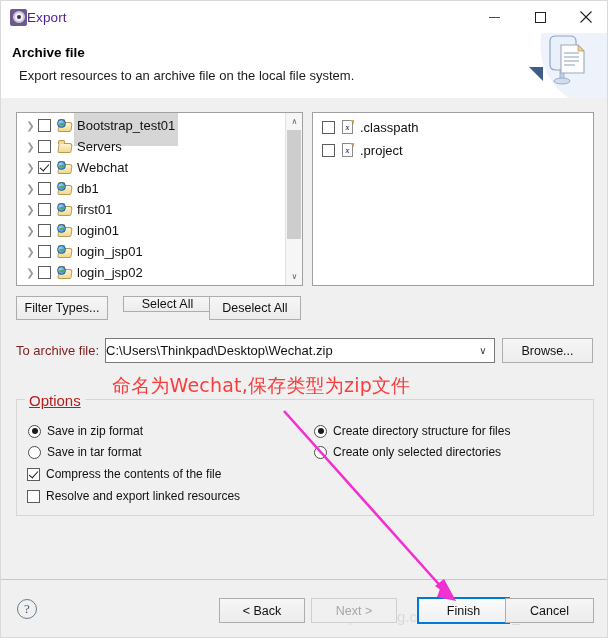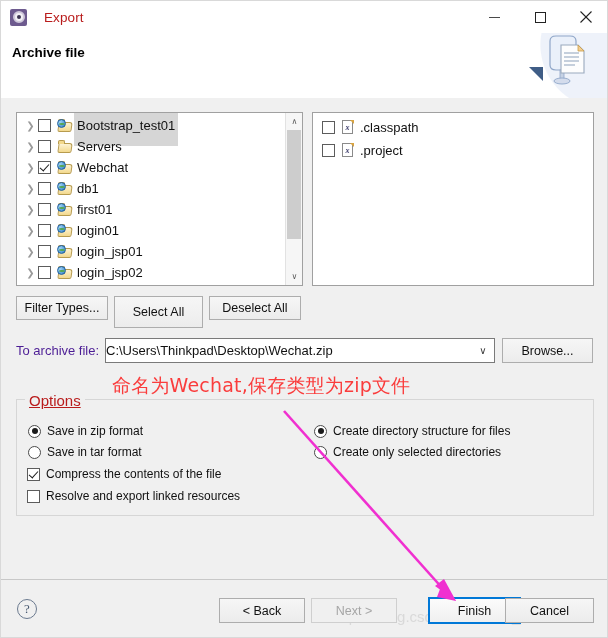--- a/index.html
+++ b/index.html
@@ -38,22 +38,22 @@
     background: #f2f0f5;
     border: 2px solid #cfc8da;
     position: relative;
   }
   .title-icon .gear::after {
     content: ""; position: absolute; left: 2px; top: 2px;
     width: 4px; height: 4px; border-radius: 50%;
     background: #3b3350;
   }
   .title-text {
-    margin-left: 17px;
-    font-size: 13.5px; color: #b91c1c;
+    margin-left: 0;
+    font-size: 13.5px; color: #4c1d95;
     letter-spacing: .1px;
   }
   .win-controls {
     position: absolute; right: 0; top: 0;
     height: 32px; display: flex;
   }
   .win-btn {
     width: 46px; height: 32px;
     display: flex; align-items: center; justify-content: center;
     color: #222;
@@ -202,28 +202,28 @@
     background: linear-gradient(#f6f6f6, #ececec);
     border: 1px solid #adadad;
     font-size: 12.5px; color: #111;
     display: flex; align-items: center; justify-content: center;
     position: absolute;
   }
   .btn.disabled { color: #a6a6a6; border-color: #cfcfcf; background: #f0f0f0; }
   .btn.default  { border: 2px solid #0078d7; background: linear-gradient(#fbfbfb,#f0f0f0); }
 
   #btn-filter   { left: 15px;  top: 295px; width: 92px;  height: 24px; }
-  #btn-selall   { left: 113px; top: 295px; width: 89px;  height: 32px; }
+  #btn-selall   { left: 122px; top: 295px; width: 89px;  height: 16px; }
   #btn-deselall { left: 208px; top: 295px; width: 92px;  height: 24px; }
   #btn-browse   { left: 501px; top: 337px; width: 91px;  height: 25px; }
 
   
   .archive-label {
     position: absolute; left: 15px; top: 342px;
-    font-size: 13px; color: #4c1d95;
+    font-size: 13px; color: #7f1d1d;
   }
   .combo {
     position: absolute; left: 104px; top: 337px;
     width: 390px; height: 25px;
     background: #fff; border: 1px solid #7a7a7a;
     display: flex; align-items: center;
   }
   .combo .val {
     font-size: 13px; color: #111;
     flex: 1; white-space: nowrap; overflow: hidden;
@@ -285,21 +285,21 @@
   .help-icon {
     position: absolute; left: 16px; top: 598px;
     width: 20px; height: 20px; border-radius: 50%;
     border: 1.5px solid #6b7a8f;
     display: flex; align-items: center; justify-content: center;
     font-size: 13px; color: #45566e;
     font-family: "Liberation Serif", serif;
   }
   #btn-back   { left: 218px; top: 597px; width: 86px; height: 25px; }
   #btn-next   { left: 310px; top: 597px; width: 86px; height: 25px; }
-  #btn-finish { left: 427px; top: 596px; width: 93px; height: 27px; }
+  #btn-finish { left: 416px; top: 596px; width: 93px; height: 27px; }
   #btn-cancel { left: 504px; top: 597px; width: 89px; height: 25px; }
 
   .watermark {
     position: absolute; left: 331px; top: 607px;
     font-size: 15px; color: #d9d9d9;
     white-space: nowrap;
     font-family: "Liberation Sans", sans-serif;
   }
 </style>
 </head>
@@ -327,20 +327,21 @@
         <svg width="12" height="12" viewBox="0 0 12 12">
             <line x1="0.5" y1="0.5" x2="11.5" y2="11.5" stroke="#222" stroke-width="1.1"></line>
             <line x1="11.5" y1="0.5" x2="0.5" y2="11.5" stroke="#222" stroke-width="1.1"></line>
           </svg>
       </div>
     </div>
   </div>
 
   <div class="header">
     <div class="header-title">Archive file</div>
+    <div class="header-sub">Export resources to an archive file on the local file system.</div>
     <div class="banner-art">
       <div class="banner-bg"></div>
       <svg width="92" height="65" viewBox="0 0 92 65" style="position:absolute;left:0;top:0;">
 
         <path d="M33 8 q0 -5 6 -5 h14 q6 0 6 5 v24 q0 5 -6 5 h-14 q-6 0 -6 -5 z" fill="#eaf0fa" stroke="#8fa6c8" stroke-width="1.2"></path>
         <rect x="43" y="37" width="4" height="9" fill="#c6d2e4" stroke="#8fa6c8" stroke-width="0.8"></rect>
         <ellipse cx="45" cy="48" rx="8" ry="3" fill="#d4dcec" stroke="#8fa6c8" stroke-width="0.9"></ellipse>
 
         <path d="M44 12 h17 l6 6 v22 h-23 z" fill="#fdfdfd" stroke="#9aa9bd" stroke-width="1.1"></path>
         <path d="M61 12 l6 6 h-6 z" fill="#f5cf8f" stroke="#c79c4d" stroke-width="0.8"></path>

